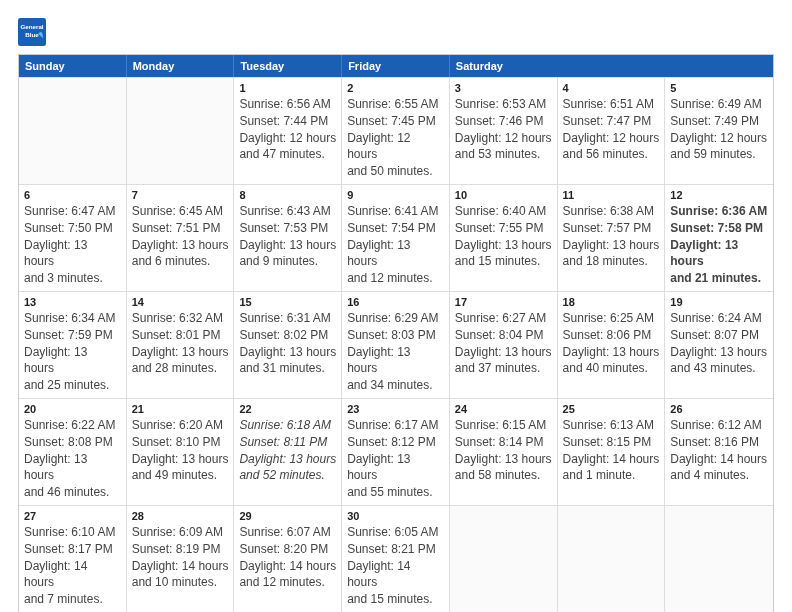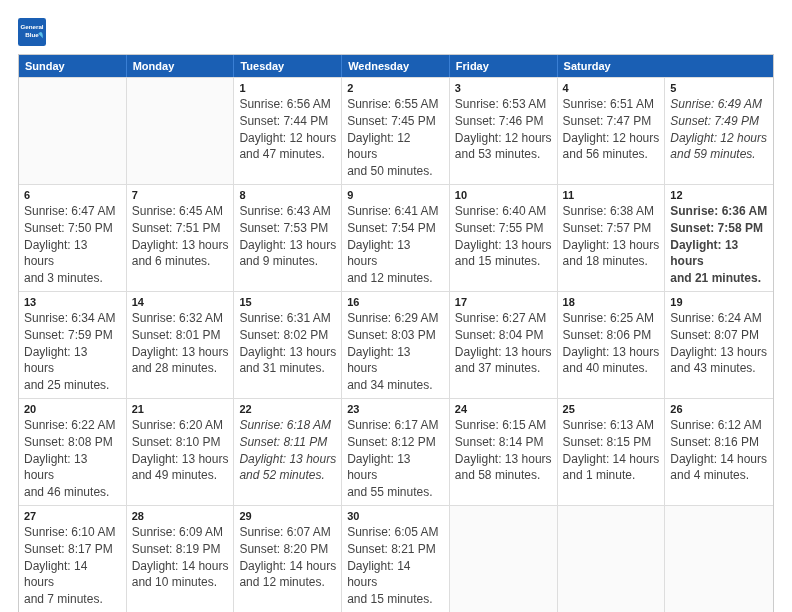--- a/index.html
+++ b/index.html
@@ -126,21 +126,20 @@
       <div class="month-title"></div>
       <div class="location"></div>
     </div>
   </div>
 
   <div class="calendar">
     <div class="cal-header">
     <div class="cal-header-cell">Sunday</div>
         <div class="cal-header-cell">Monday</div>
         <div class="cal-header-cell">Tuesday</div>
-        <div class="cal-header-cell">Wednesday</div>
         <div class="cal-header-cell">Friday</div>
         <div class="cal-header-cell">Saturday</div>
       </div>
     <div class="cal-body">
     <div class="cal-row">
           <div class="cal-cell empty"></div>
           <div class="cal-cell empty"></div>
           <div class="cal-cell">
             <div class="day-num">1</div>
             <div class="cell-text" style="white-space: pre-line;">Sunrise: 6:56 AM
@@ -164,21 +163,21 @@
           </div>
           <div class="cal-cell">
             <div class="day-num">4</div>
             <div class="cell-text" style="white-space: pre-line;">Sunrise: 6:51 AM
 Sunset: 7:47 PM
 Daylight: 12 hours
 and 56 minutes.</div>
           </div>
           <div class="cal-cell">
             <div class="day-num">5</div>
-            <div class="cell-text" style="white-space: pre-line; font-style: italic;">Sunrise: 6:49 AM
+            <div class="cell-text" style="white-space: pre-line;">Sunrise: 6:49 AM
 Sunset: 7:49 PM
 Daylight: 12 hours
 and 59 minutes.</div>
           </div>
         </div>
         <div class="cal-row">
           <div class="cal-cell">
             <div class="day-num">6</div>
             <div class="cell-text" style="white-space: pre-line;">Sunrise: 6:47 AM
 Sunset: 7:50 PM

